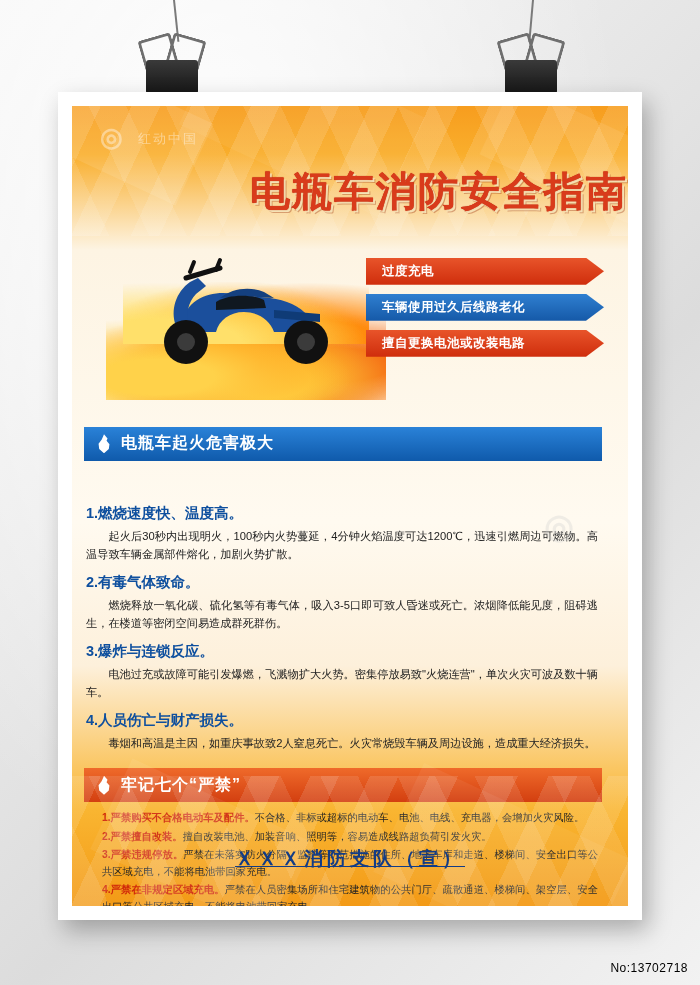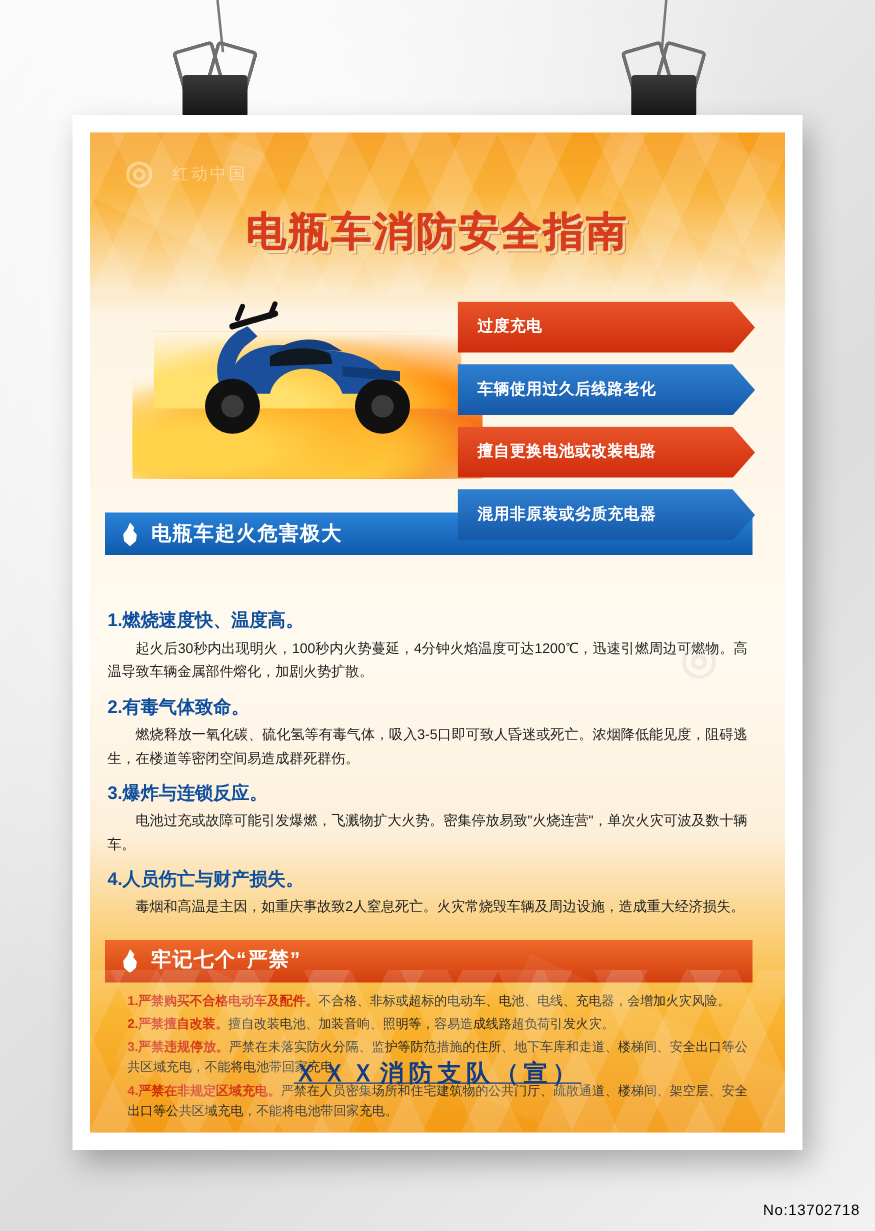--- a/index.html
+++ b/index.html
@@ -107,23 +107,23 @@
       repeating-linear-gradient(115deg, rgba(255,255,255,.12) 0 26px, rgba(255,255,255,0) 26px 54px),
       repeating-linear-gradient(65deg, rgba(255,255,255,.10) 0 34px, rgba(255,255,255,0) 34px 70px);
     pointer-events: none;
   }
   .pattern-top { top: 0; }
   .pattern-bottom { bottom: 0; }
 
   
   .title {
     position: relative;
-    text-align: center;
+    text-align: right;
     margin-top: 58px;
-    font-size: 32px;
+    font-size: 40px;
     font-weight: bold;
     letter-spacing: 2px;
     color: #d93b1b;
     font-family: "Liberation Sans", sans-serif;
     text-shadow:
       0 0 1px #b42a0d,
       2px 2px 0 #f6e2b5,
       3px 3px 0 rgba(150,40,10,.35);
     background: linear-gradient(180deg,#f3551f 0%, #e22f12 55%, #c41e0a 100%);
     -webkit-background-clip: text;
@@ -167,21 +167,21 @@
     left: 18px; top: 6px;
   }
 
   .arrows {
     position: absolute;
     right: 24px; top: 12px;
     width: 238px;
   }
   .arrow {
     position: relative;
-    height: 41px;
+    height: 27px;
     margin-bottom: 9px;
     display: flex;
     align-items: center;
     padding-left: 16px;
     color: #fff;
     font-size: 12.5px;
     font-weight: bold;
     letter-spacing: .5px;
     clip-path: polygon(0 0, calc(100% - 18px) 0, 100% 50%, calc(100% - 18px) 100%, 0 100%);
   }
@@ -363,23 +363,20 @@
       <div class="arrows">
         <div class="arrow red">
           <span>过度充电</span>
         </div>
         <div class="arrow blue">
           <span>车辆使用过久后线路老化</span>
         </div>
         <div class="arrow red">
           <span>擅自更换电池或改装电路</span>
         </div>
-        <div class="arrow blue">
-          <span>混用非原装或劣质充电器</span>
-        </div>
       </div>
     </div>
 
     <div class="sec-bar">
       <span class="fire-ico"></span>
       <span>电瓶车起火危害极大</span>
     </div>
 
     <div class="content">
       <div class="item-title">1.燃烧速度快、温度高。</div>

